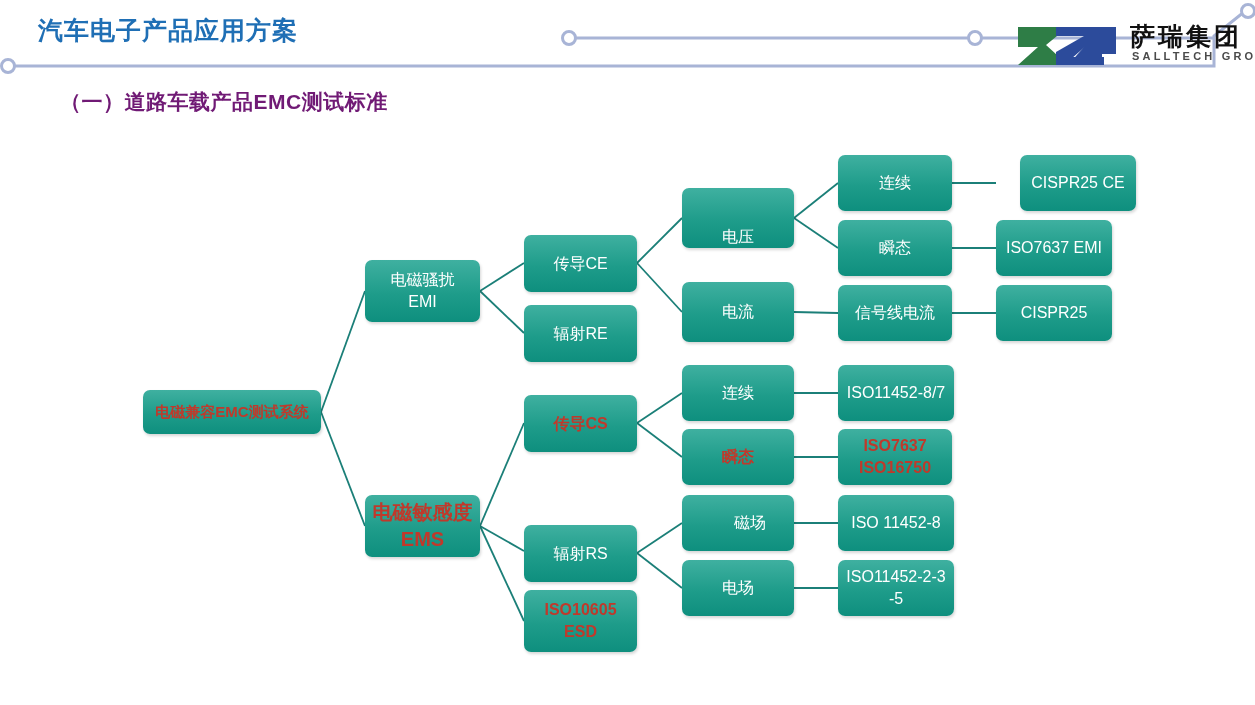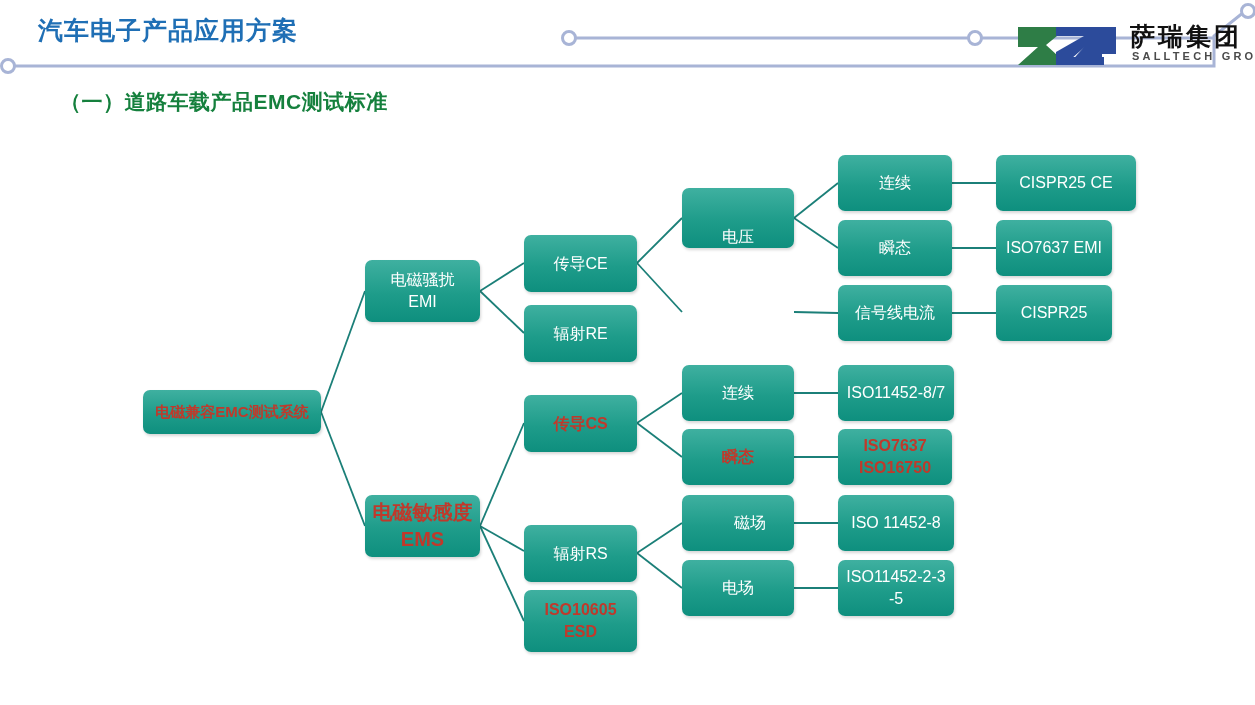--- a/index.html
+++ b/index.html
@@ -25,21 +25,21 @@
     font-size:25px;font-weight:bold;color:#111;letter-spacing:3px;
     white-space:nowrap;font-family:"DejaVu Sans",sans-serif;
   }
   #logo-en{
     position:absolute;left:120px;top:28px;
     font-size:11px;font-weight:bold;color:#4a4a4a;letter-spacing:3.2px;
     white-space:nowrap;
   }
   #subtitle{
     position:absolute;left:60px;top:88px;
-    font-size:21px;font-weight:bold;color:#15803d;
+    font-size:21px;font-weight:bold;color:#701a75;
     letter-spacing:0.5px;white-space:nowrap;
   }
   
   #diagram{position:absolute;left:0;top:130px;width:1255px;height:560px;}
   .nodebox{position:absolute;box-sizing:border-box;border-radius:7px;
     background:linear-gradient(180deg,#3FB0A0 0%,#1E9C8A 55%,#0E8F7E 100%);
     box-shadow:1px 2px 3px rgba(0,0,0,0.16);
     display:flex;align-items:center;justify-content:center;
     text-align:center;line-height:1.35;}
   .nodebox .txt{padding:0 4px;white-space:pre-line;}
@@ -150,34 +150,37 @@
 
   <div class="nodebox" style="left:524px;top:460px;width:113px;height:62px;">
     <span class="txt red" style="font-size:16px;">ISO10605
 ESD</span>
   </div>
 
   <div class="nodebox" style="left:682px;top:58px;width:112px;height:60px;align-items:flex-end;">
     <span class="txt white" style="font-size:16px;">电压</span>
   </div>
 
+  <div class="nodebox" style="left:682px;top:152px;width:112px;height:60px;">
+    <span class="txt white" style="font-size:16px;">电流</span>
+  </div>
 
   <div class="nodebox" style="left:838px;top:25px;width:114px;height:56px;">
     <span class="txt white" style="font-size:16px;">连续</span>
   </div>
 
   <div class="nodebox" style="left:838px;top:90px;width:114px;height:56px;">
     <span class="txt white" style="font-size:16px;">瞬态</span>
   </div>
 
   <div class="nodebox" style="left:838px;top:155px;width:114px;height:56px;">
     <span class="txt white" style="font-size:16px;">信号线电流</span>
   </div>
 
-  <div class="nodebox" style="left:996px;top:25px;width:140px;height:56px;">
+  <div class="nodebox" style="left:1020px;top:25px;width:116px;height:56px;">
     <span class="txt white" style="font-size:16px;">CISPR25 CE</span>
   </div>
 
   <div class="nodebox" style="left:996px;top:90px;width:116px;height:56px;">
     <span class="txt white" style="font-size:16px;">ISO7637 EMI</span>
   </div>
 
   <div class="nodebox" style="left:996px;top:155px;width:116px;height:56px;">
     <span class="txt white" style="font-size:16px;">CISPR25</span>
   </div>

